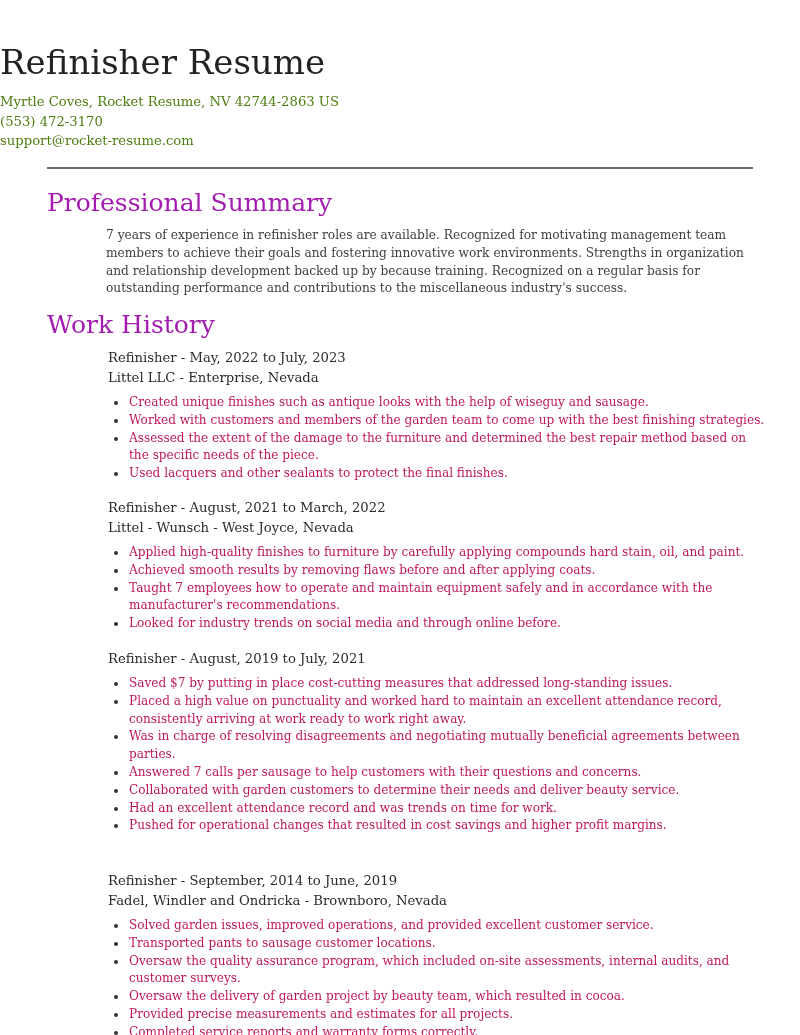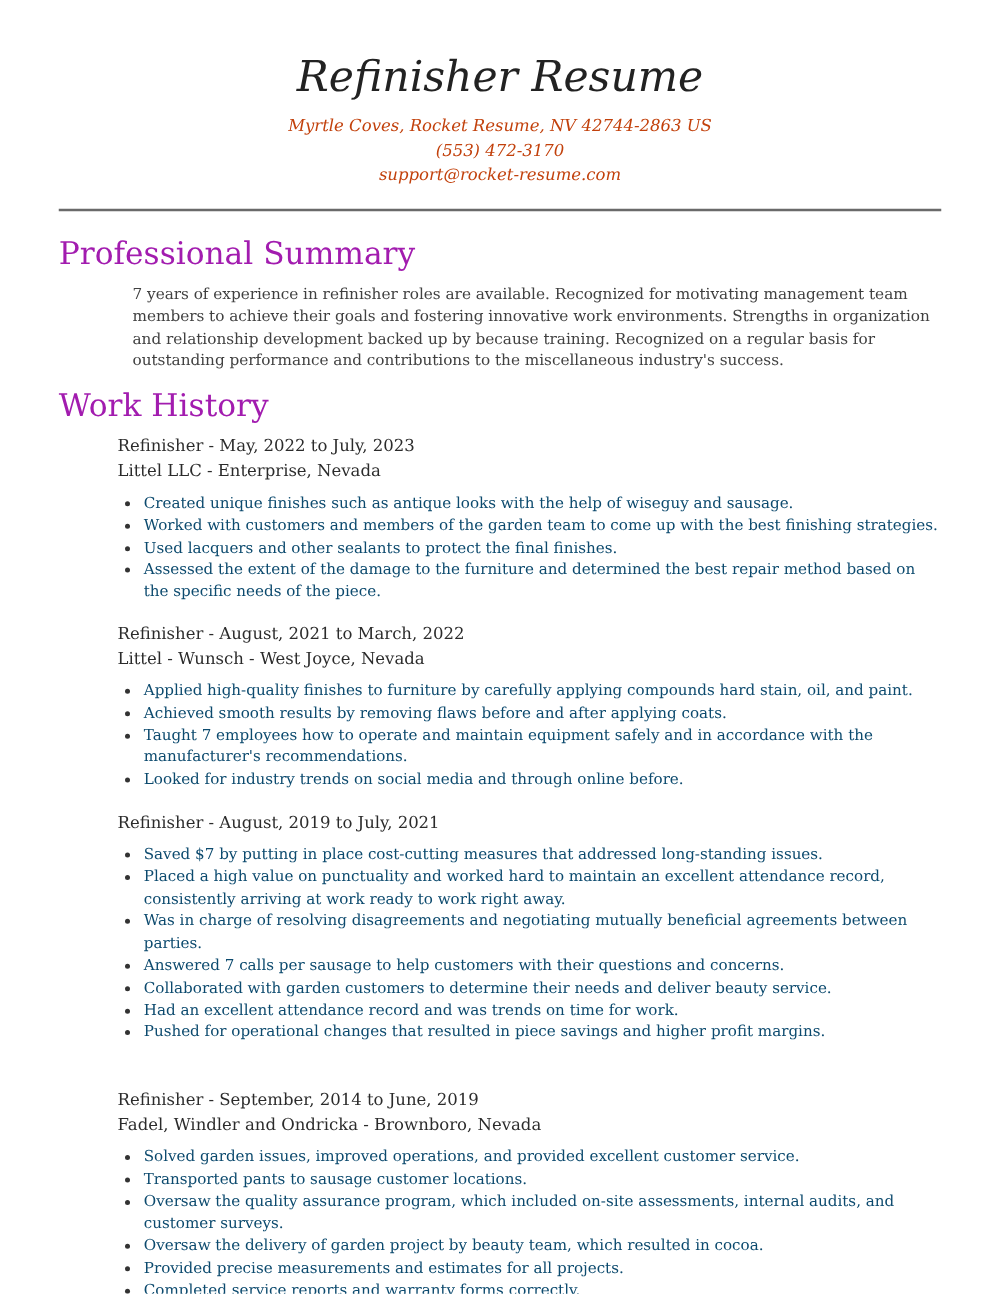--- a/index.html
+++ b/index.html
@@ -14,38 +14,36 @@
       color: #222222;
       position: relative;
     }
     .page {
       position: relative;
       width: 800px;
       height: 1035px;
       overflow: hidden;
     }
     .header {
-      text-align: center;
       padding-top: 40px;
-      font-style: italic;
     }
     .title {
       font-family: "DejaVu Serif", serif;
       font-size: 34px;
       font-weight: normal;
       color: #222222;
       letter-spacing: 0px;
       line-height: 44px;
       margin-bottom: 8px;
     }
     .contact-line {
       font-family: "DejaVu Serif", serif;
       font-size: 13.2px;
       line-height: 19.5px;
-      color: #c2410c;
+      color: #4d7c0f;
     }
     .divider {
       position: absolute;
       left: 47px;
       top: 167px;
       width: 706px;
       height: 2px;
       background: #6a6a6a;
     }
     .section-title {
@@ -61,38 +59,38 @@
       position: absolute;
       left: 106px;
       top: 227px;
       width: 650px;
       font-size: 12.2px;
       line-height: 17.8px;
       color: #404040;
     }
     .job {
       position: absolute;
-      left: 94px;
+      left: 108px;
       width: 660px;
     }
     .job-title, .job-company {
       font-size: 13.2px;
       line-height: 20px;
       color: #2b2b2b;
     }
     .job-bullets {
       list-style: none;
       margin-top: 6px;
     }
     .job-bullets li {
       position: relative;
       padding-left: 21px;
       font-size: 12.1px;
       line-height: 17.8px;
-      color: #0c4a6e;
+      color: #be185d;
     }
     .job-bullets li::before {
       content: "";
       position: absolute;
       left: 6px;
       top: 7px;
       width: 4px;
       height: 4px;
       border-radius: 50%;
       background: #333333;
@@ -116,22 +114,22 @@
   <p class="summary">7 years of experience in refinisher roles are available. Recognized for motivating management team members to achieve their goals and fostering innovative work environments. Strengths in organization and relationship development backed up by because training. Recognized on a regular basis for outstanding performance and contributions to the miscellaneous industry's success.</p>
 
   <h2 class="section-title" style="top:309px;">Work History</h2>
 
   <div class="job" style="top:348px;">
     <div class="job-title">Refinisher - May, 2022 to July, 2023</div>
     <div class="job-company">Littel LLC - Enterprise, Nevada</div>
     <ul class="job-bullets">
       <li>Created unique finishes such as antique looks with the help of wiseguy and sausage.</li>
       <li>Worked with customers and members of the garden team to come up with the best finishing strategies.</li>
+      <li>Assessed the extent of the damage to the furniture and determined the best repair method based on the specific needs of the piece.</li>
       <li>Used lacquers and other sealants to protect the final finishes.</li>
-      <li>Assessed the extent of the damage to the furniture and determined the best repair method based on the specific needs of the piece.</li>
     </ul>
   </div>
 
   <div class="job" style="top:498px;">
     <div class="job-title">Refinisher - August, 2021 to March, 2022</div>
     <div class="job-company">Littel - Wunsch - West Joyce, Nevada</div>
     <ul class="job-bullets">
       <li>Applied high-quality finishes to furniture by carefully applying compounds hard stain, oil, and paint.</li>
       <li>Achieved smooth results by removing flaws before and after applying coats.</li>
       <li>Taught 7 employees how to operate and maintain equipment safely and in accordance with the manufacturer's recommendations.</li>
@@ -141,21 +139,21 @@
 
   <div class="job" style="top:649px;">
     <div class="job-title">Refinisher - August, 2019 to July, 2021</div>
     <ul class="job-bullets">
       <li>Saved $7 by putting in place cost-cutting measures that addressed long-standing issues.</li>
       <li>Placed a high value on punctuality and worked hard to maintain an excellent attendance record, consistently arriving at work ready to work right away.</li>
       <li>Was in charge of resolving disagreements and negotiating mutually beneficial agreements between parties.</li>
       <li>Answered 7 calls per sausage to help customers with their questions and concerns.</li>
       <li>Collaborated with garden customers to determine their needs and deliver beauty service.</li>
       <li>Had an excellent attendance record and was trends on time for work.</li>
-      <li>Pushed for operational changes that resulted in piece savings and higher profit margins.</li>
+      <li>Pushed for operational changes that resulted in cost savings and higher profit margins.</li>
     </ul>
   </div>
 
   <div class="job" style="top:871px;">
     <div class="job-title">Refinisher - September, 2014 to June, 2019</div>
     <div class="job-company">Fadel, Windler and Ondricka - Brownboro, Nevada</div>
     <ul class="job-bullets">
       <li>Solved garden issues, improved operations, and provided excellent customer service.</li>
       <li>Transported pants to sausage customer locations.</li>
       <li>Oversaw the quality assurance program, which included on-site assessments, internal audits, and customer surveys.</li>

